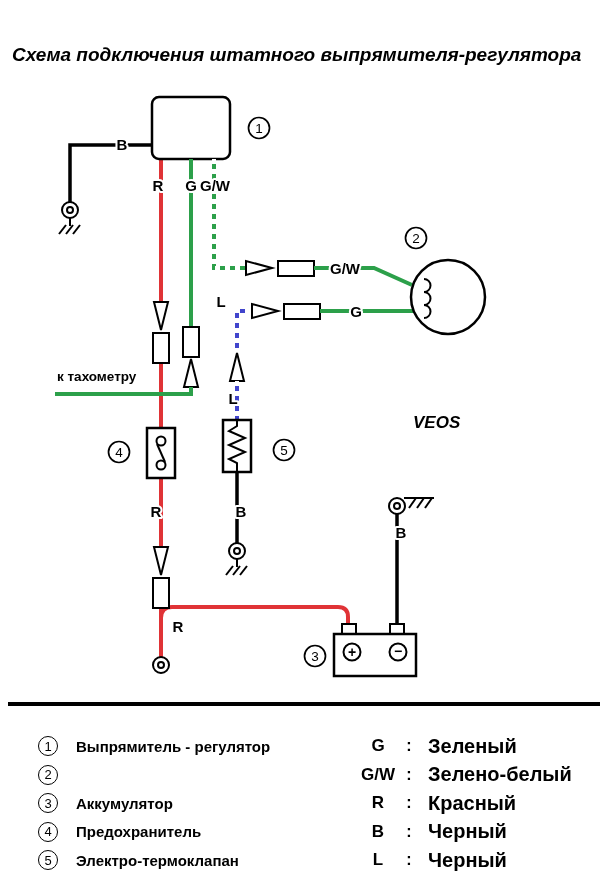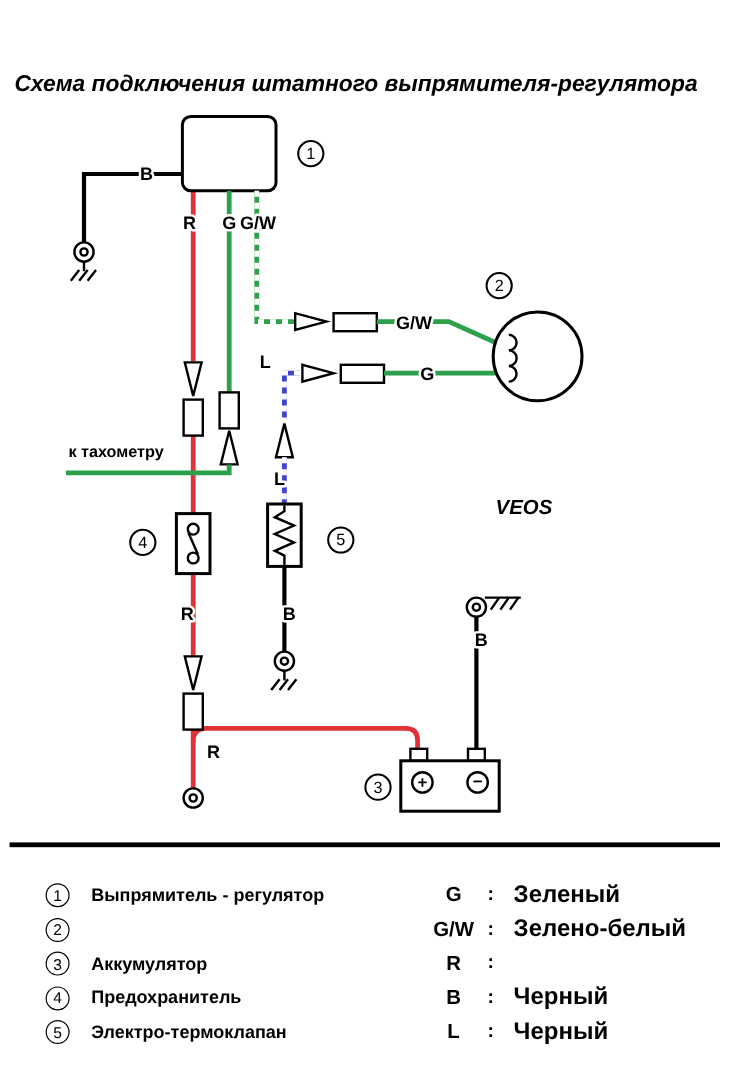--- a/index.html
+++ b/index.html
@@ -1,19 +1,19 @@
 <!DOCTYPE html>
 <html style="--wire-red: #e03336; --wire-green: #2ca04a; --wire-blue: #4145cc; --wire-black: #000000;"><head>
 <meta charset="utf-8">
 <style>
   * { margin:0; padding:0; box-sizing:border-box; }
   html,body { background:#fff; }
   body { font-family:"Liberation Sans", sans-serif; color:#000; }
   .page { position:relative; width:610px; height:890px; background:#fff; overflow:hidden; }
-  .title { position:absolute; left:12px; top:44px; width:594px; font-size:19px; font-weight:bold; font-style:italic; white-space:nowrap;margin-top:16px; }
+  .title { position:absolute; left:12px; top:44px; width:594px; font-size:19px; font-weight:bold; font-style:italic; white-space:nowrap; }
   .diagram-svg { position:absolute; left:0; top:0; }
   .separator { position:absolute; left:8px; top:702px; width:592px; height:4px; background:#000; }
 
   
   .wr { stroke:var(--wire-red,#e03336); stroke-width:4; fill:none; }
   .wg { stroke:var(--wire-green,#2ca04a); stroke-width:4; fill:none; }
   .wb { stroke:var(--wire-blue,#4145cc); stroke-width:4; fill:none; }
   .wk { stroke:var(--wire-black,#000); stroke-width:3.5; fill:none; }
   .dashw { stroke:#fff; stroke-width:4; fill:none; stroke-dasharray:5 5; }
 
@@ -226,20 +226,21 @@
       <span class="cname">Зеленый</span>
     </div>
     <div class="crow">
       <span class="code">G/W</span>
       <span class="colon">:</span>
       <span class="cname">Зелено-белый</span>
     </div>
     <div class="crow">
       <span class="code">R</span>
       <span class="colon">:</span>
+      <span class="cname">Красный</span>
     </div>
     <div class="crow">
       <span class="code">B</span>
       <span class="colon">:</span>
       <span class="cname">Черный</span>
     </div>
     <div class="crow">
       <span class="code">L</span>
       <span class="colon">:</span>
       <span class="cname">Черный</span>

